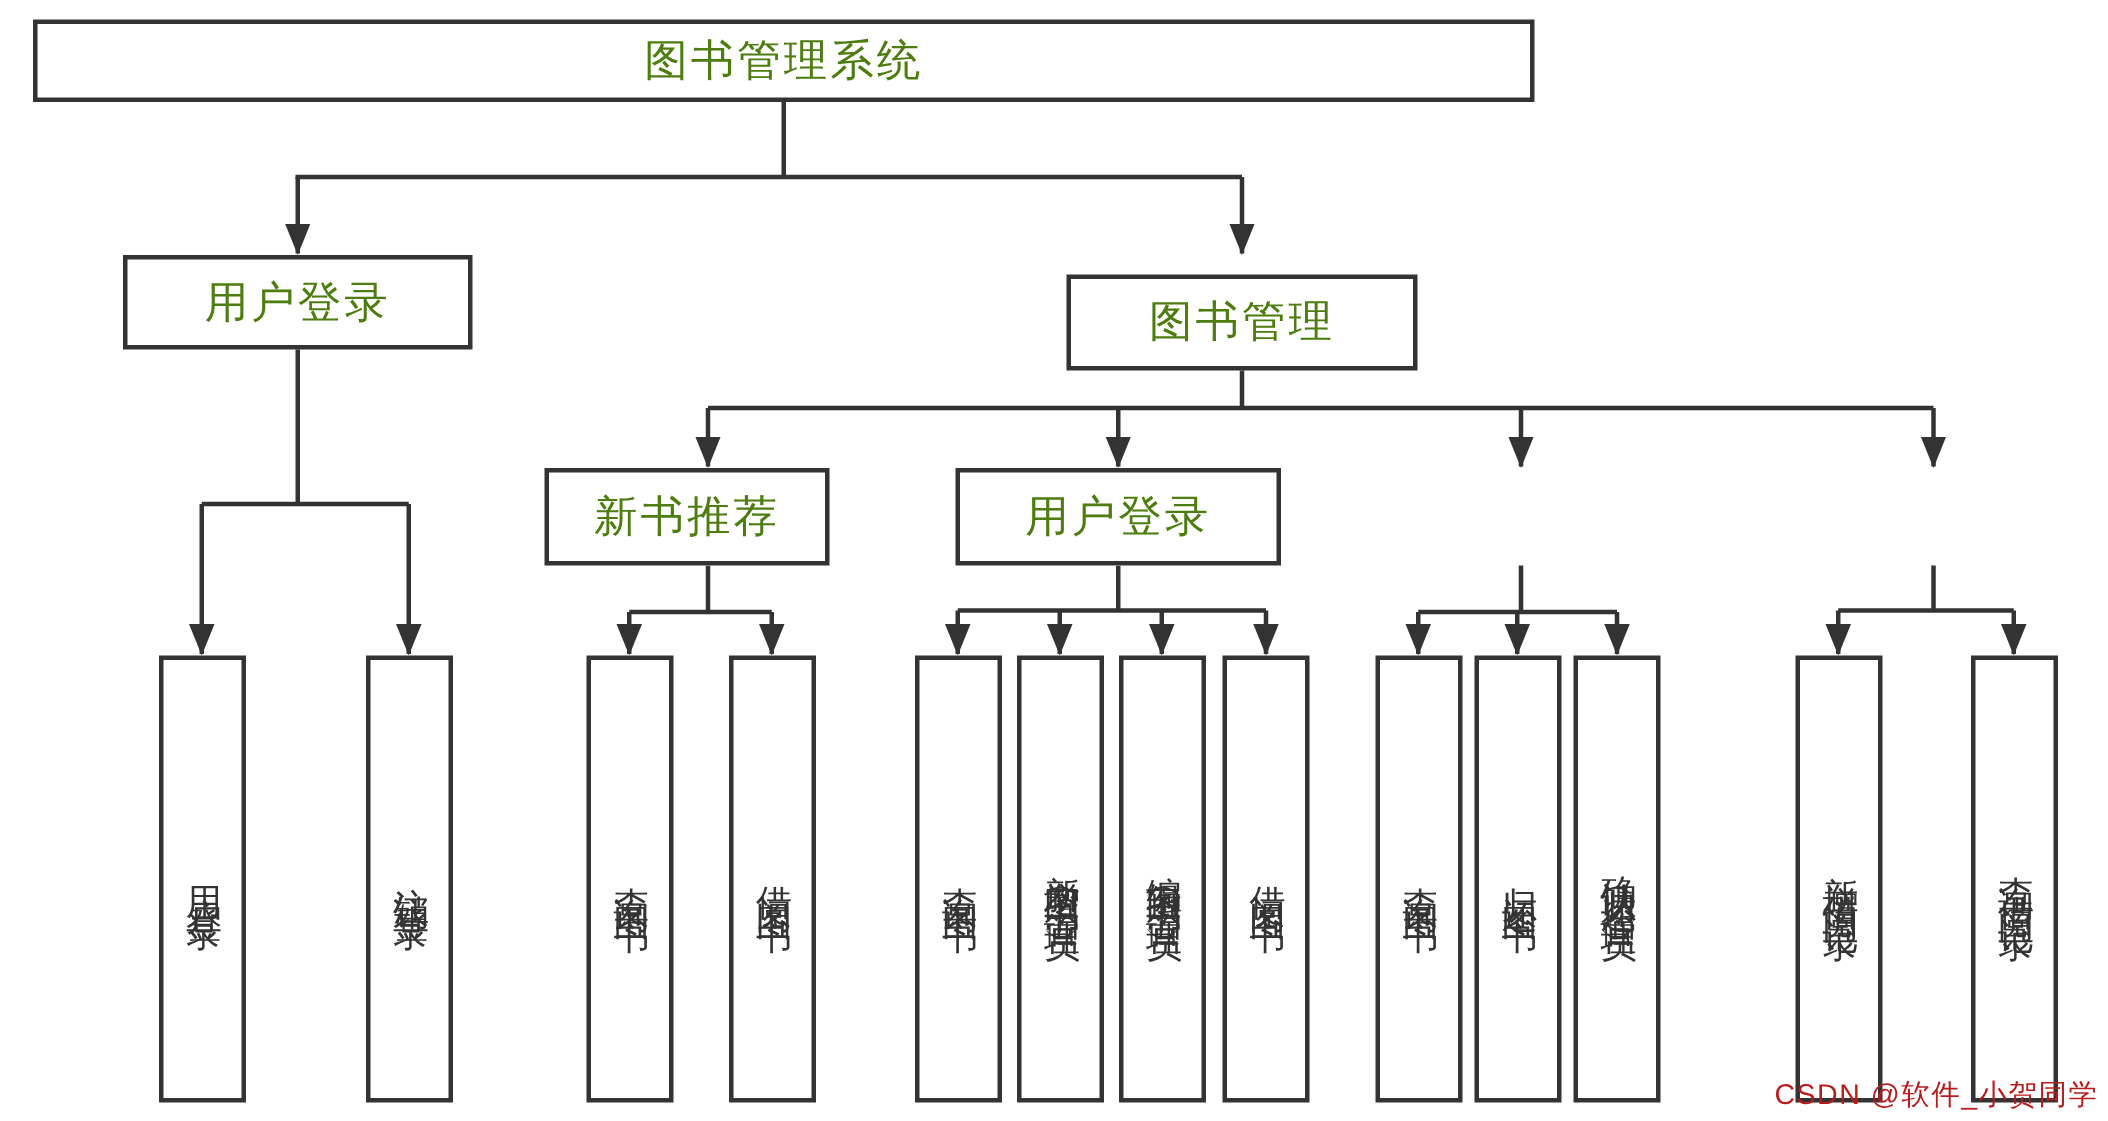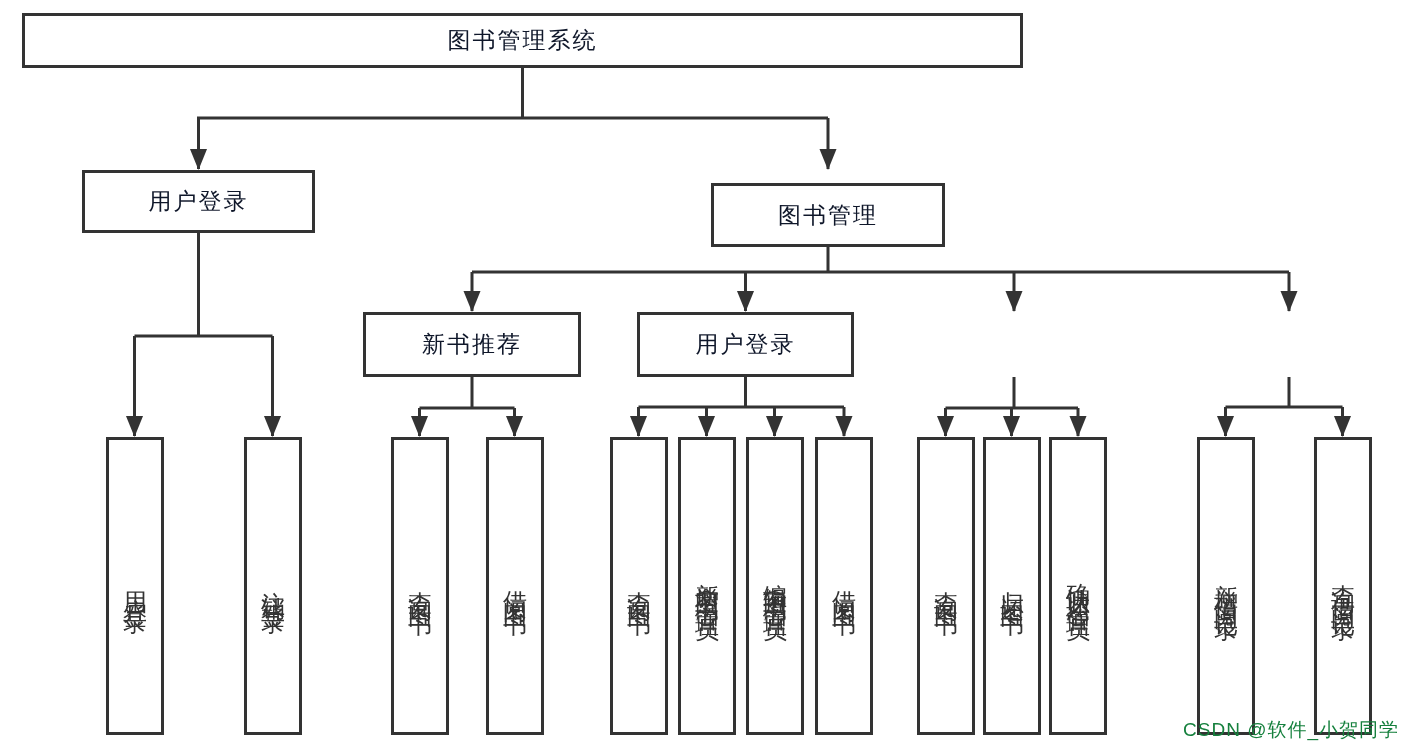--- a/index.html
+++ b/index.html
@@ -10,35 +10,35 @@
     font-family:"Liberation Sans","DejaVu Sans",sans-serif;
     overflow:hidden;
   }
   .wires{position:absolute;left:0;top:0;}
   .hnode{
     position:absolute;box-sizing:border-box;
     background:#ffffff;border:3px solid #333333;
     display:flex;align-items:center;justify-content:center;
   }
   .hlabel{
-    font-size:23px;color:#0f172a;letter-spacing:2px;white-space:nowrap;
+    font-size:29px;color:#4d7c0f;letter-spacing:2px;white-space:nowrap;
   }
   .vnode{
     position:absolute;box-sizing:border-box;
     background:#ffffff;border:3px solid #333333;
     display:flex;align-items:center;justify-content:center;
   }
   .vlabel{
     writing-mode:vertical-rl;text-orientation:mixed;
     font-size:24px;color:#333333;letter-spacing:7px;
     line-height:1;white-space:nowrap;
   }
   .watermark{
     position:absolute;right:6px;bottom:4px;
-    font-size:19px;color:#15803d;letter-spacing:1px;
+    font-size:19px;color:#b91c1c;letter-spacing:1px;
     z-index:5;white-space:nowrap;margin-left:36px;
   }
 </style>
 </head>
 <body>
 
 <div id="canvas">
 
   <svg class="wires" width="1405" height="747">
     <defs>
@@ -81,21 +81,21 @@
     <span class="hlabel">图书管理系统</span>
   </div>
 
   <div class="hnode" style="left:82px;top:170px;width:233px;height:63px">
     <span class="hlabel">用户登录</span>
   </div>
   <div class="hnode" style="left:711px;top:183px;width:234px;height:64px">
     <span class="hlabel">图书管理</span>
   </div>
 
-  <div class="hnode" style="left:363px;top:312px;width:218px;height:65px">
+  <div class="hnode" style="left:363px;top:312px;width:190px;height:65px">
     <span class="hlabel">新书推荐</span>
   </div>
   <div class="hnode" style="left:637px;top:312px;width:217px;height:65px">
     <span class="hlabel">用户登录</span>
   </div>
 
   <div class="vnode" style="left:106px;top:437px;width:58px;height:298px">
     <span class="vlabel">用户登录</span>
   </div>
   <div class="vnode" style="left:244px;top:437px;width:58px;height:298px">

